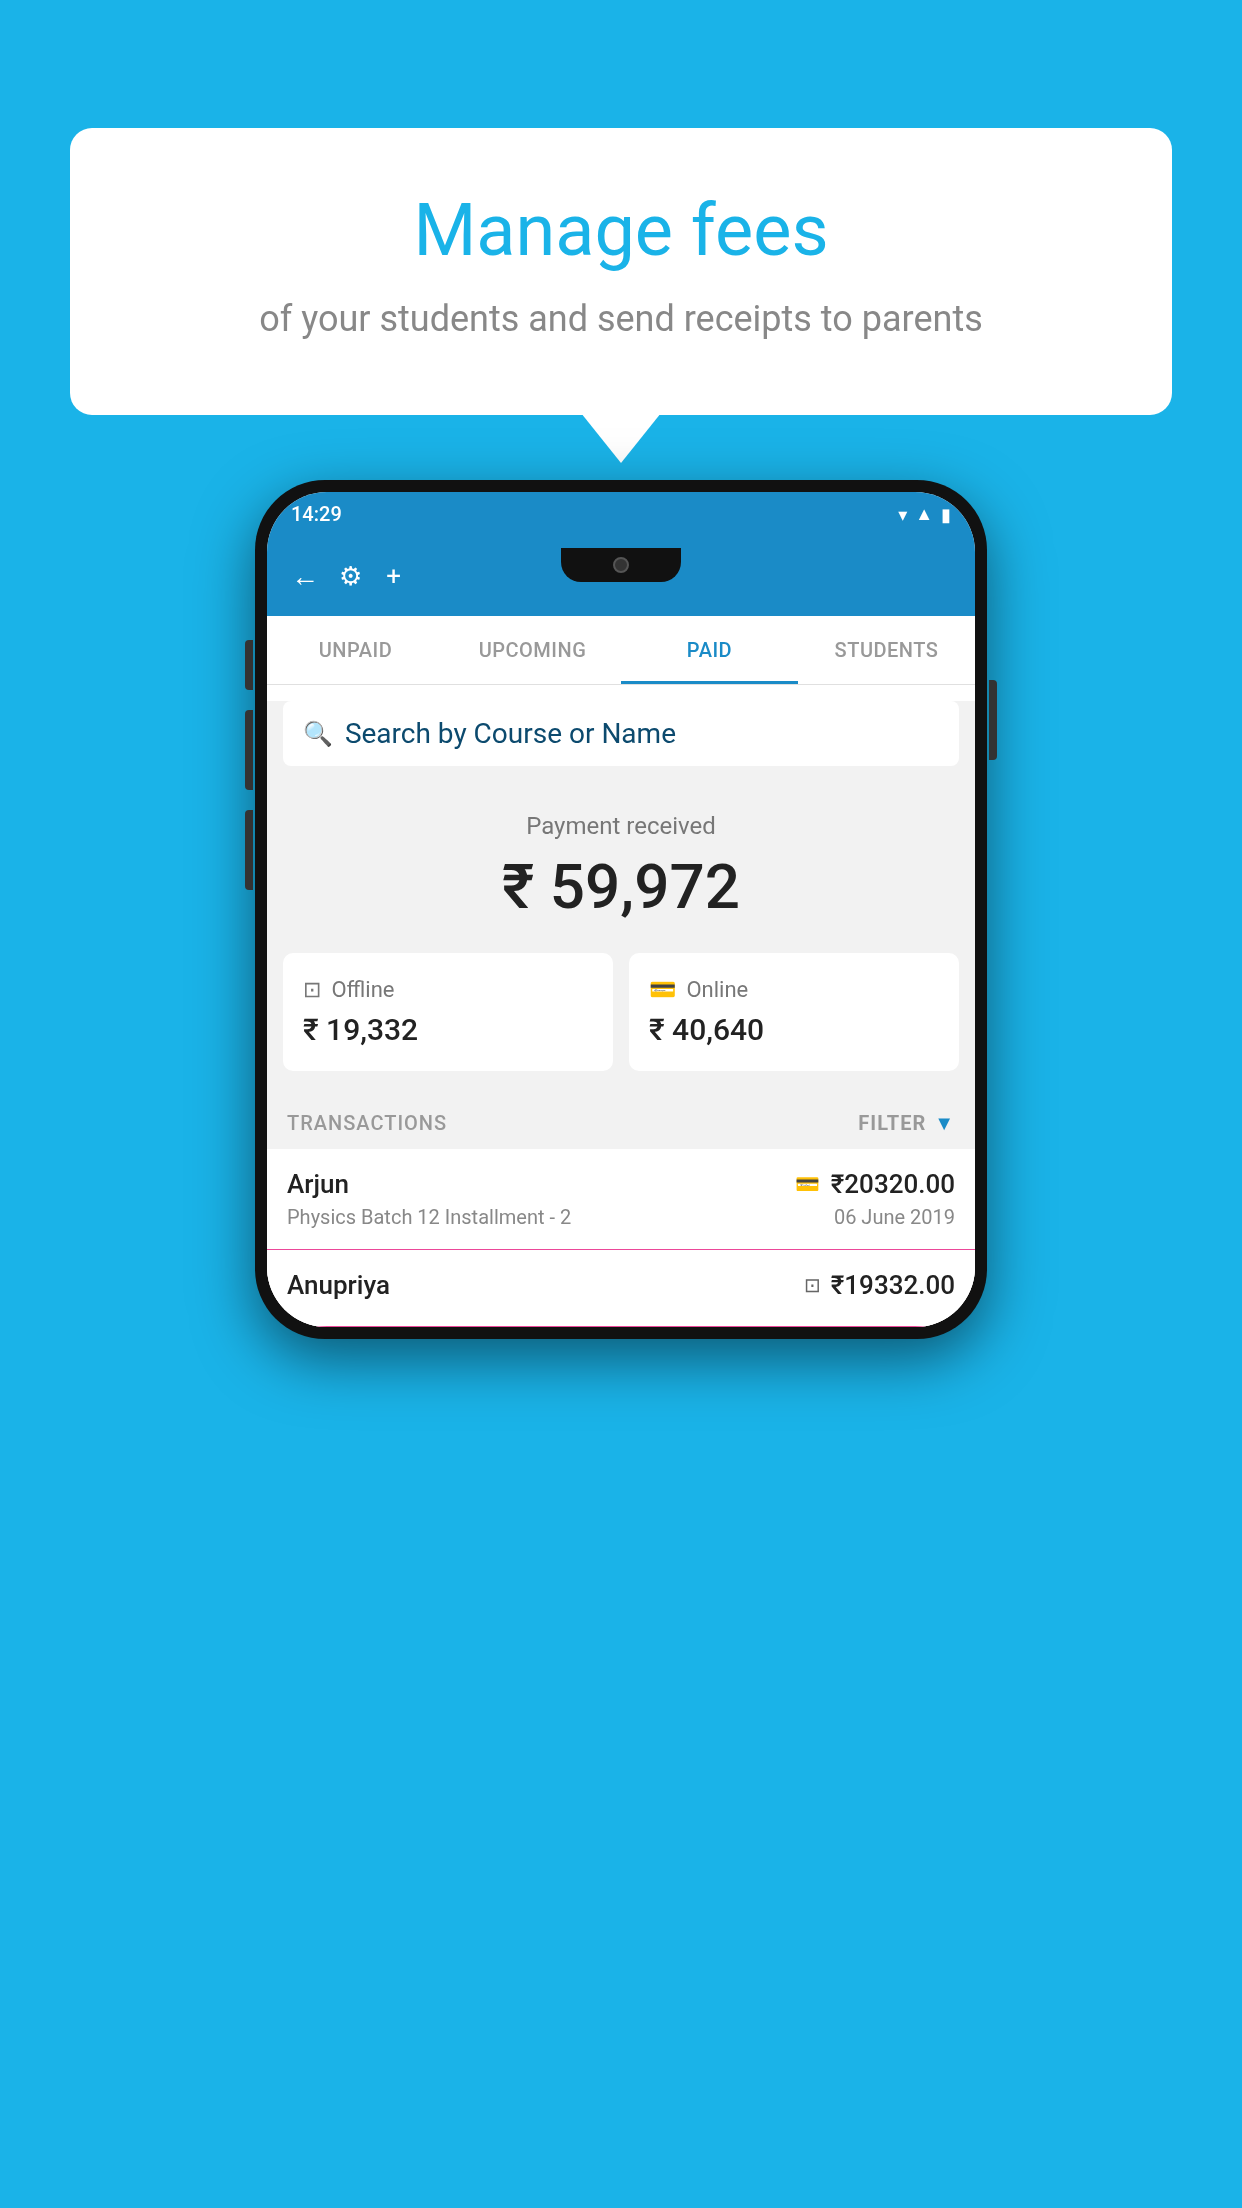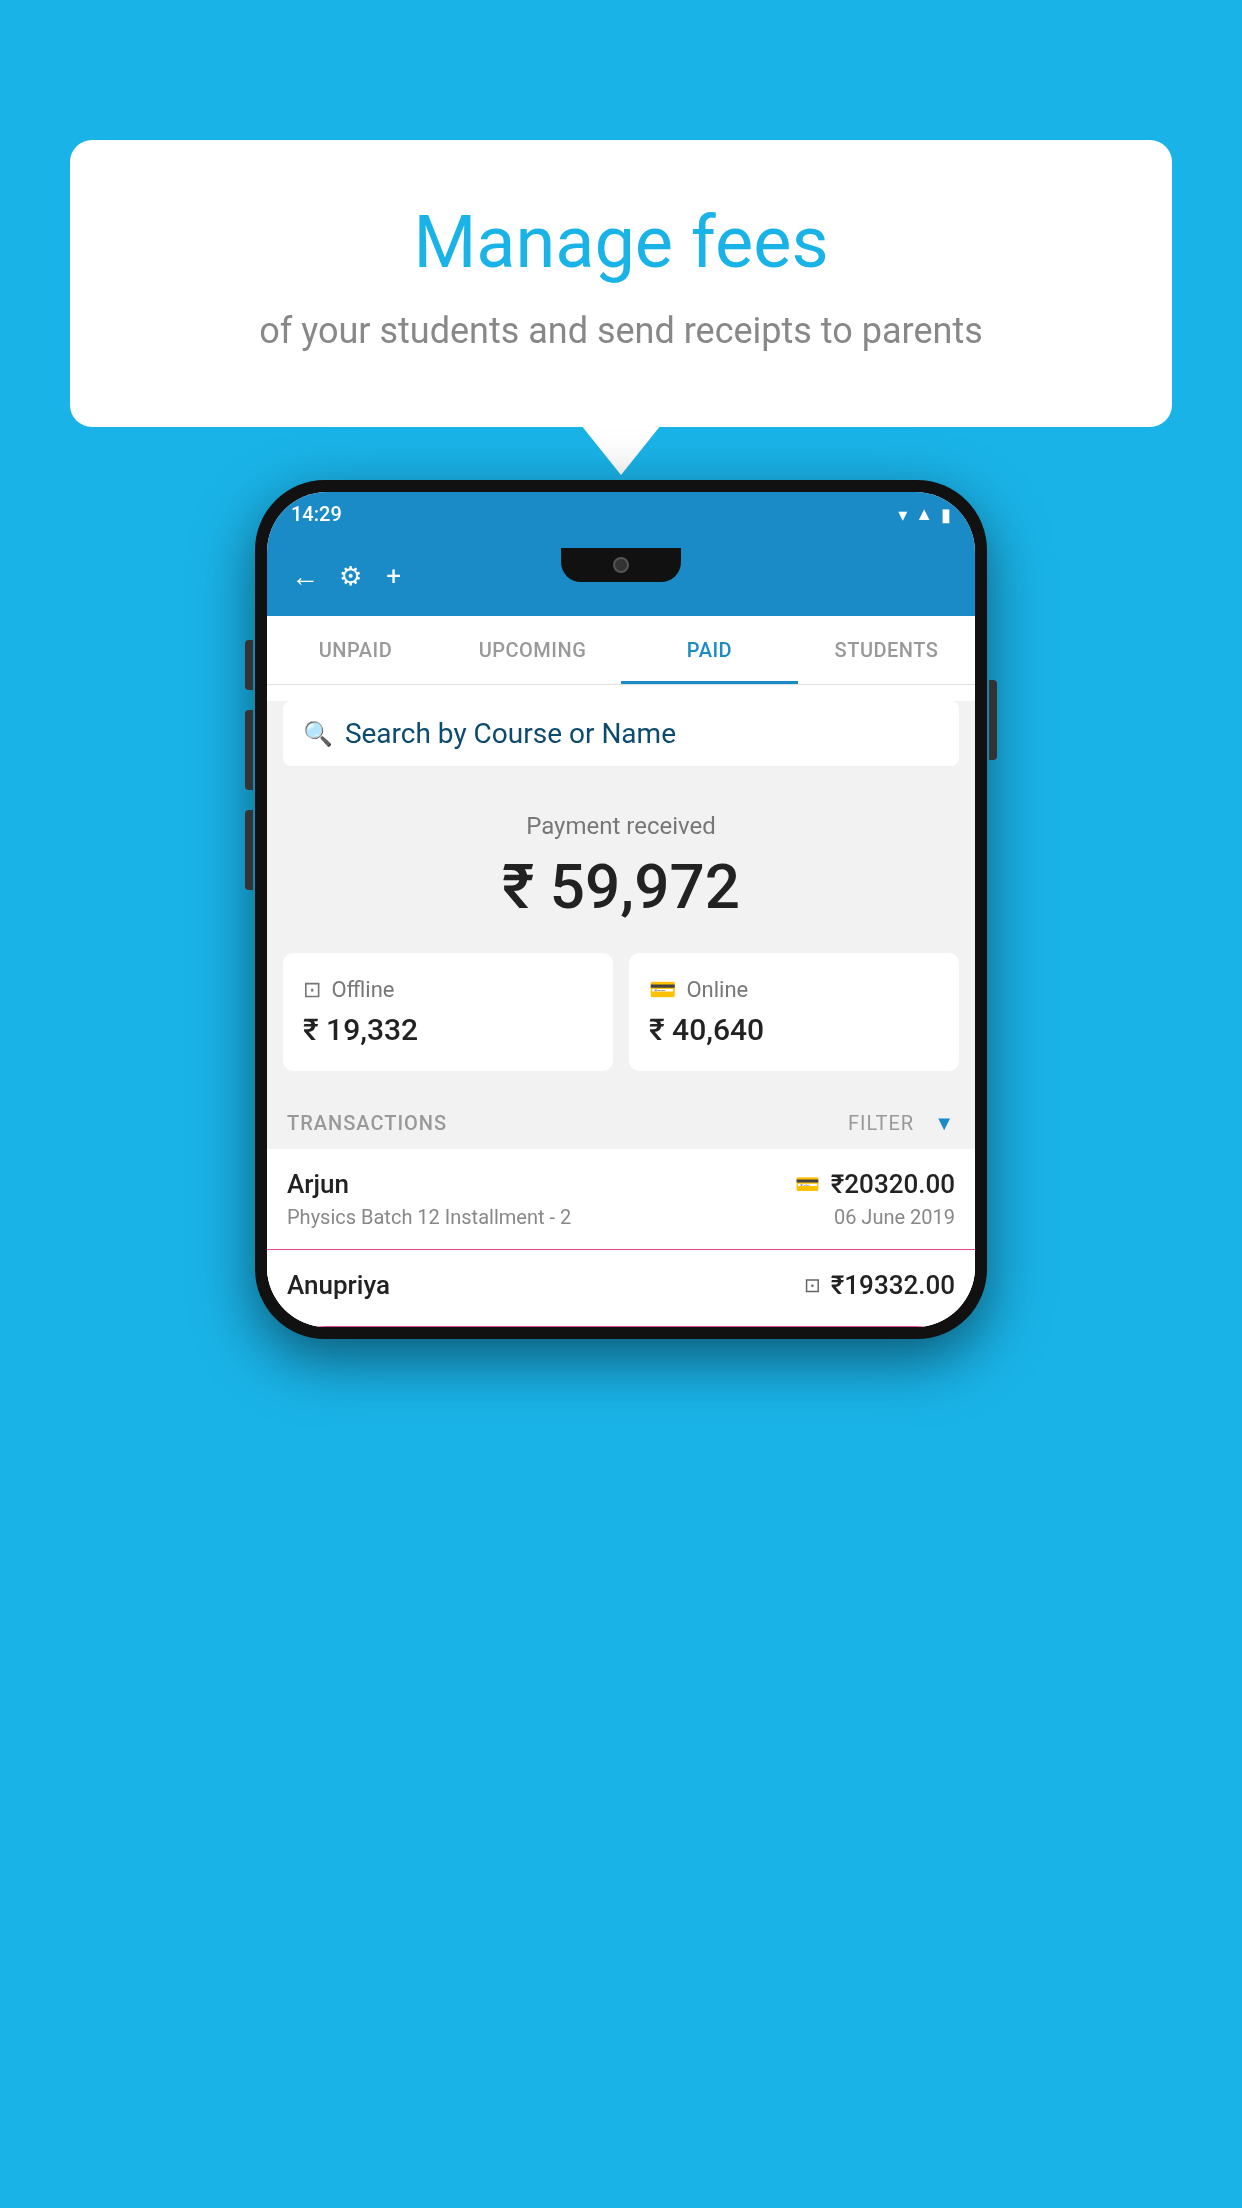--- a/index.html
+++ b/index.html
@@ -10,21 +10,21 @@
       height: 2208px;
       background-color: #1ab3e8;
       font-family: 'Roboto', Arial, sans-serif;
       overflow: hidden;
       position: relative;
     }
 
     
     .speech-bubble-container {
       position: absolute;
-      top: 140px;
+      top: 128px;
       left: 70px;
       right: 70px;
       display: flex;
       flex-direction: column;
       align-items: center;
     }
 
     .speech-bubble {
       background: white;
       border-radius: 22px;
@@ -299,24 +299,24 @@
     .transactions-label {
       font-size: 20px;
       font-weight: 500;
       color: #999;
       letter-spacing: 1px;
     }
 
     .filter-btn {
       display: flex;
       align-items: center;
-      gap: 20px;
+      gap: 8px;
       color: #999;
       font-size: 20px;
-      font-weight: 400;
+      font-weight: 700;
       letter-spacing: 1px;
       cursor: pointer;
       justify-content: flex-end;
     }
 
     .filter-icon {
       color: #1a8bc7;
       font-size: 20px;
     }
 

